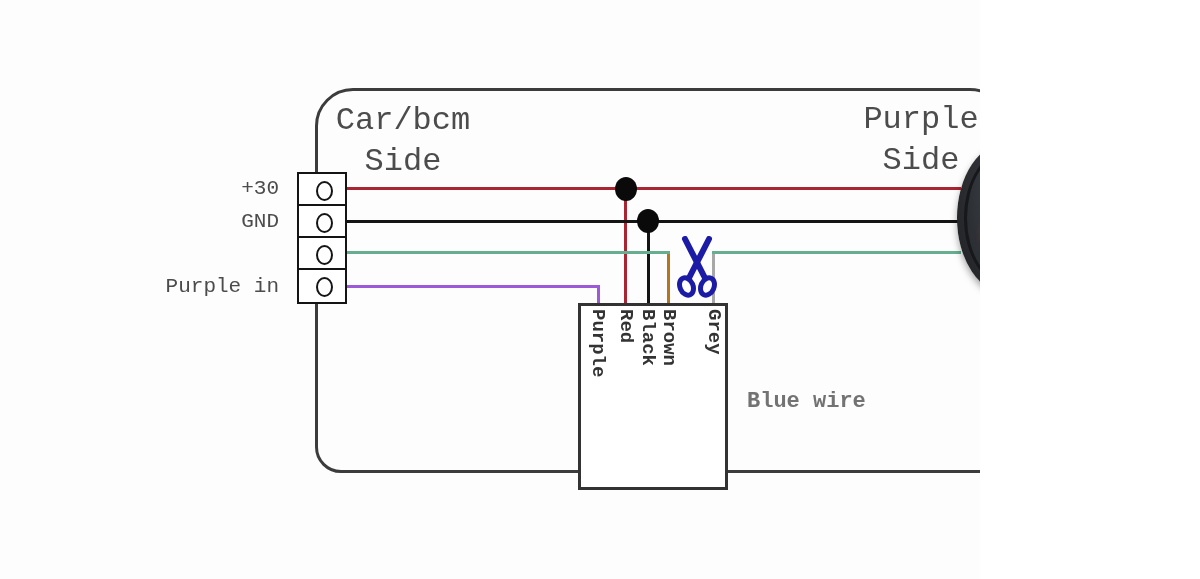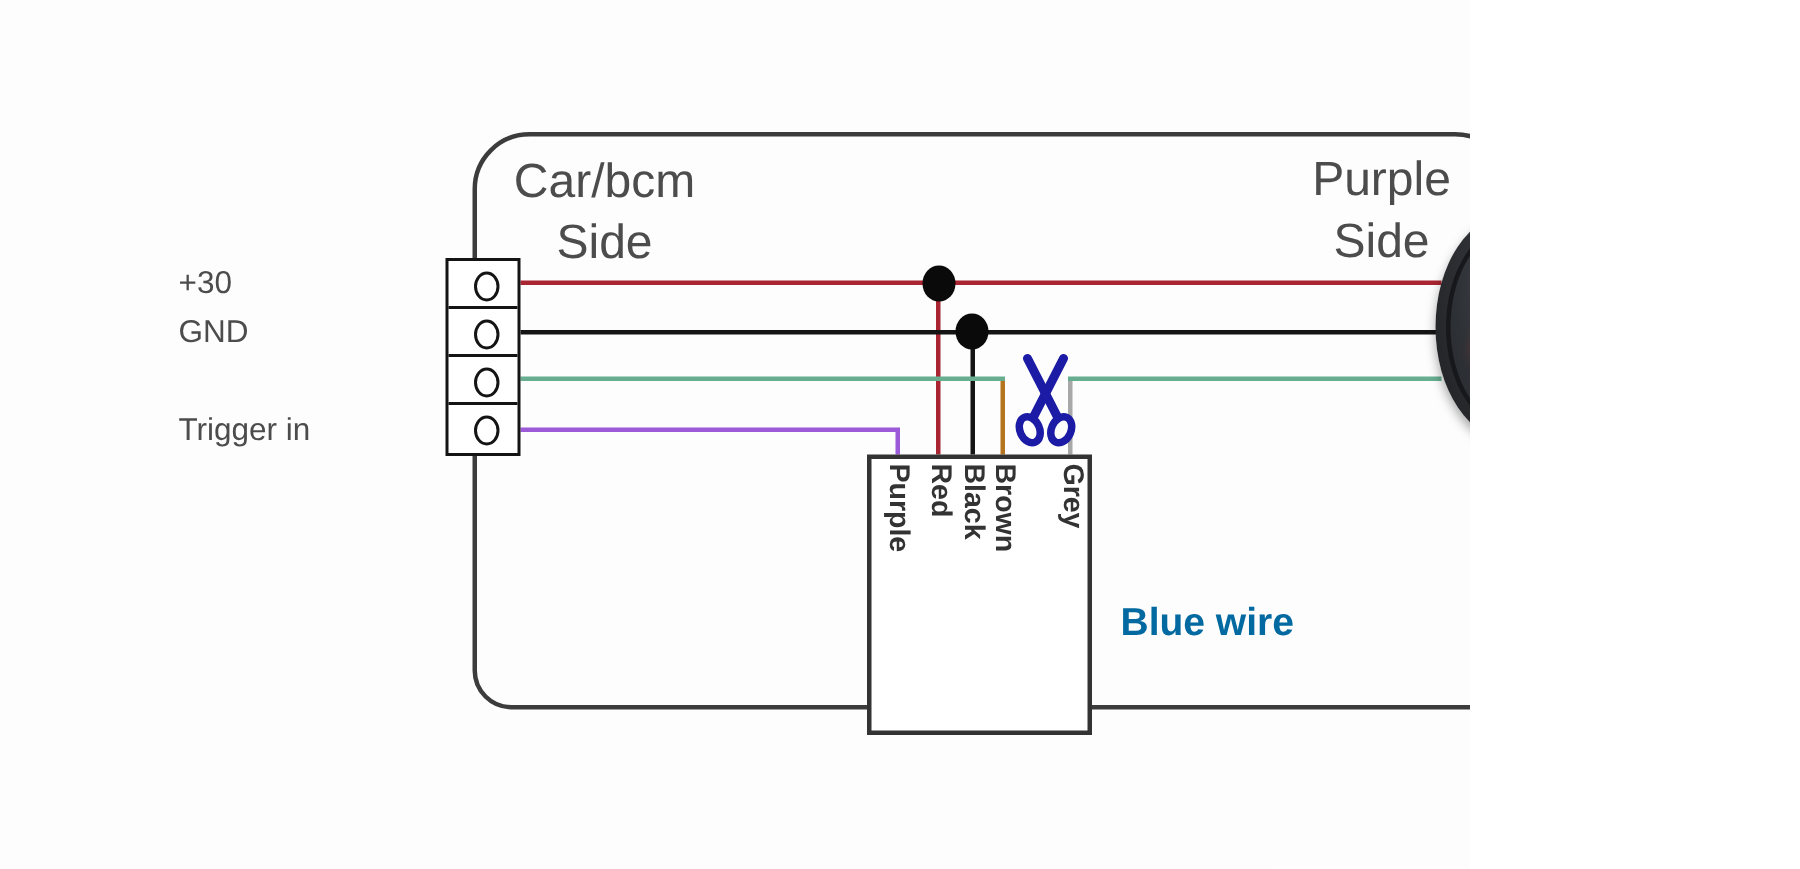--- a/index.html
+++ b/index.html
@@ -1,39 +1,39 @@
 <!DOCTYPE html>
 <html><head>
 <meta charset="utf-8">
 <style>
   html,body{margin:0;padding:0;background:#ffffff;}
   #stage{
     position:relative;width:980px;height:579px;background:#fdfdfd;overflow:hidden;
-    font-family:Liberation Sans, sans-serif;
+    font-family:Liberation Mono, monospace;
   }
   .abs{position:absolute;}
 
   
   .frame{
     left:315px;top:88px;width:693px;height:385px;
     border:3px solid #3c3c3c;border-radius:38px 38px 26px 26px;
     box-sizing:border-box;background:transparent;z-index:1;
   }
 
   
   .title{
     width:170px;text-align:center;font-size:32px;line-height:41px;
     color:#4c4c4c;z-index:3;letter-spacing:0px;
   }
   .title-car{left:318px;top:100px;}
   .title-switch{left:836px;top:99px;}
 
   
   .pin-label{
-    left:119px;width:160px;height:28px;line-height:28px;
+    left:119px;width:160px;height:28px;line-height:28px;text-align:right;
     font-size:21px;color:#4c4c4c;z-index:3;
   }
 
   
   .connector{
     left:297px;top:172px;width:50px;height:132px;background:#ffffff;
     border:2px solid #141414;box-sizing:border-box;z-index:4;
   }
   .connector .cell{
     position:relative;width:100%;height:32px;border-bottom:2px solid #141414;
@@ -59,22 +59,22 @@
     left:578px;top:303px;width:150px;height:187px;background:#ffffff;
     border:3px solid #333333;box-sizing:border-box;z-index:5;
   }
   .wire-label{
     font-size:19px;font-weight:bold;color:#333333;line-height:22px;
     transform:rotate(90deg);transform-origin:0 0;white-space:nowrap;z-index:6;
   }
 
   
   .note{
-    left:747px;top:398px;width:200px;font-size:26px;font-weight:bold;
-    line-height:33px;color:#0369a1;z-index:3;
+    left:747px;top:385px;width:200px;font-size:22px;font-weight:bold;
+    line-height:33px;color:#737373;z-index:3;
   }
 
   
   .scissors{left:675px;top:236px;z-index:7;}
 
   
   .hazard-btn{
     left:957px;top:142px;width:102px;height:152px;border-radius:50%;
     background:radial-gradient(ellipse at 50% 32%, #3a3d43 0%, #2a2c30 58%, #1b1d20 100%);
     box-shadow:0 4px 7px rgba(0,0,0,0.35);z-index:8;
@@ -101,21 +101,21 @@
     <div>Car/bcm</div>
     <div>Side</div>
   </div>
   <div class="abs title title-switch">
     <div>Purple</div>
     <div>Side</div>
   </div>
 
   <div class="abs pin-label" style="top:175px;">+30</div>
   <div class="abs pin-label" style="top:208px;">GND</div>
-  <div class="abs pin-label" style="top:273px;">Trigger in</div>
+  <div class="abs pin-label" style="top:273px;">Purple in</div>
 
   <div class="abs connector">
     <div class="cell">
         <span class="pin-circle"></span>
       </div>
     <div class="cell">
         <span class="pin-circle"></span>
       </div>
     <div class="cell">
         <span class="pin-circle"></span>

